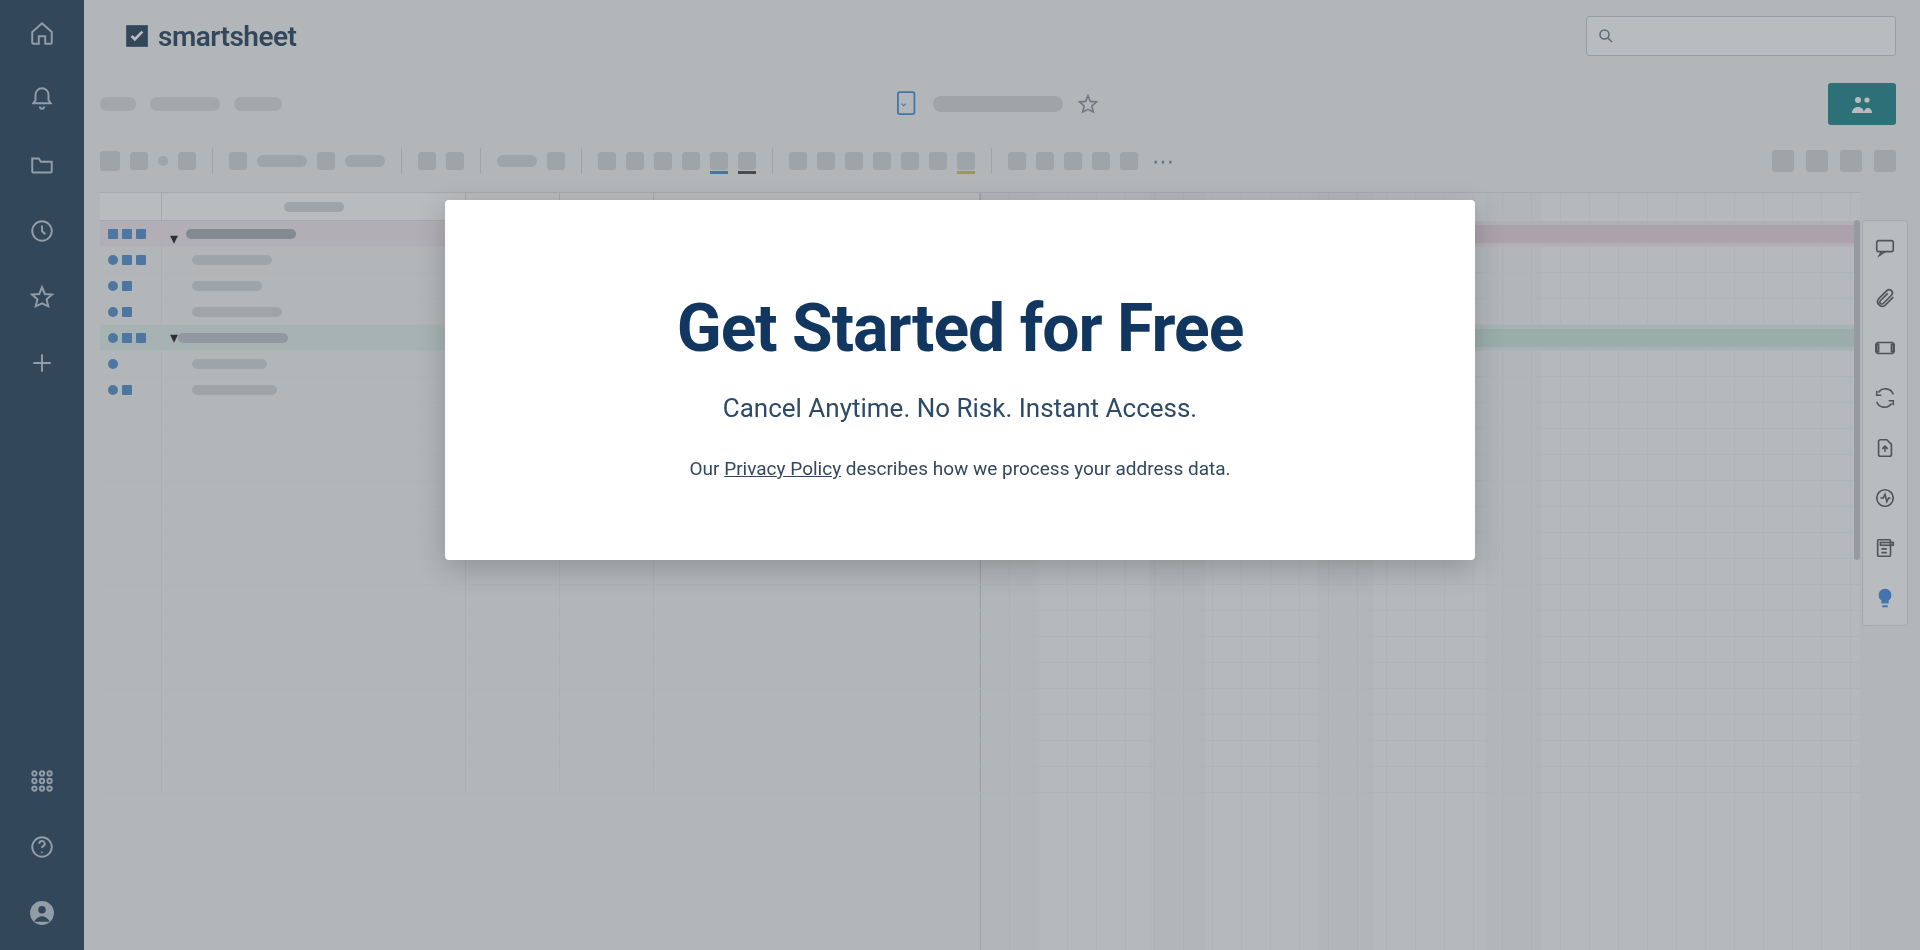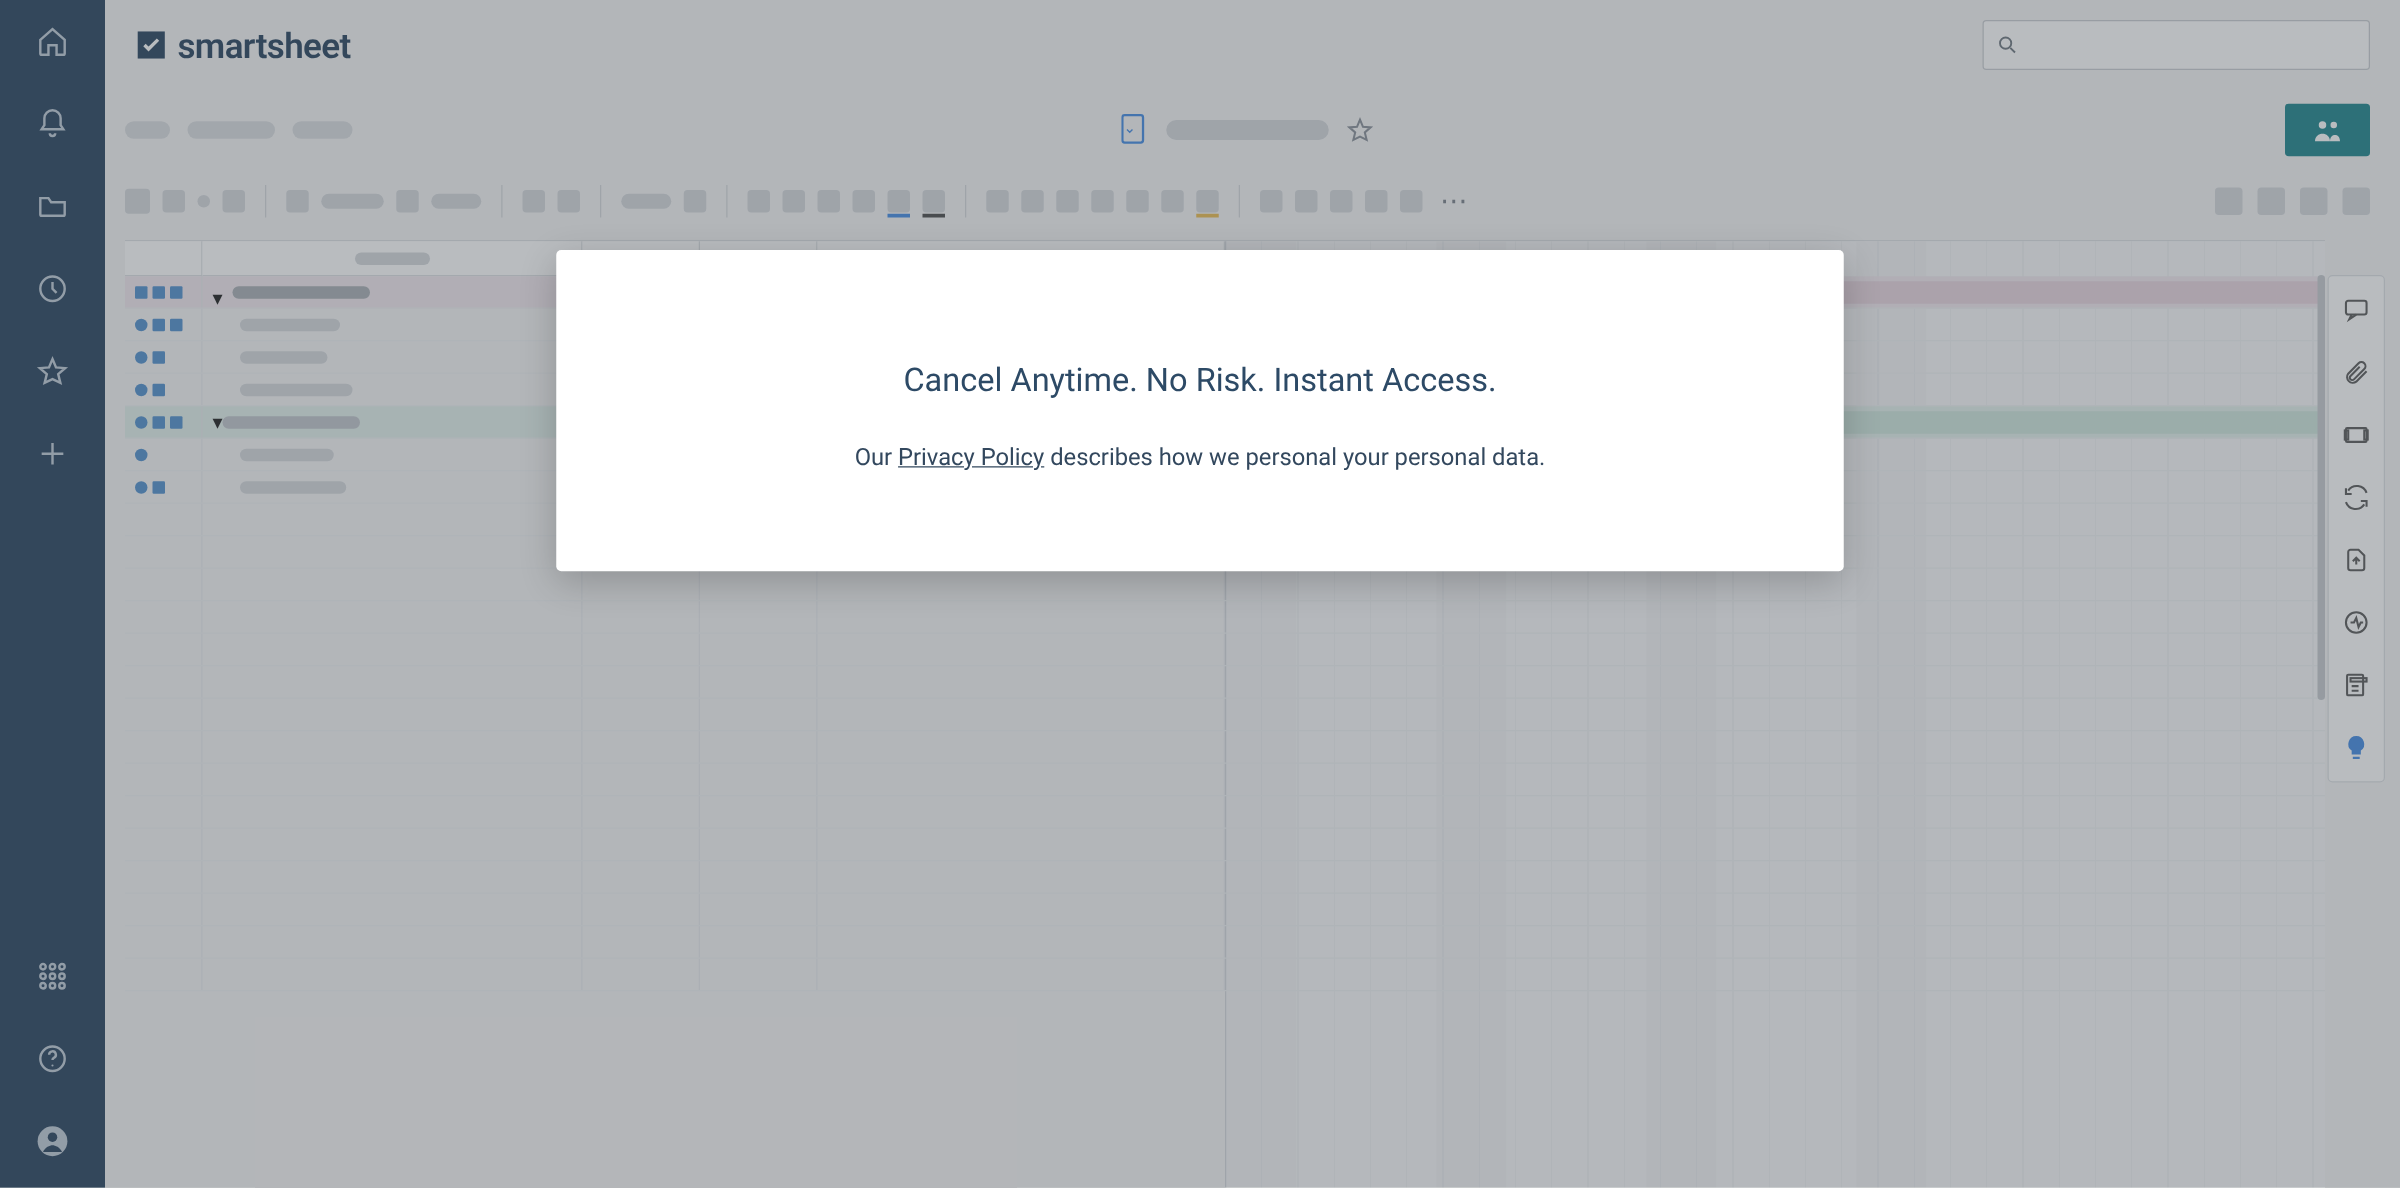--- a/index.html
+++ b/index.html
@@ -19,21 +19,21 @@
   padding-top: 20px;
   z-index: 5;
 }
 .left-rail .rail-top { display:flex; flex-direction:column; align-items:center; gap: 40px; }
 .left-rail .rail-bottom { margin-top: auto; display:flex; flex-direction:column; align-items:center; gap: 40px; padding-bottom: 24px;}
 .rail-icon svg { width: 26px; height: 26px; stroke: #b9c6d3; fill: none; stroke-width: 1.8; }
 .rail-icon.filled svg { fill: #b9c6d3; stroke: none; }
 
 
 .header {
-  position: absolute; left: 84px; top: 0; right: 0; height: 72px;
+  position: absolute; left: 100px; top: 0; right: 0; height: 72px;
   display: flex; align-items: center; padding: 0 24px;
 }
 .brand { display:flex; align-items:center; gap:8px; font-size: 28px; color:#0b2a4a; font-weight:600; letter-spacing:-0.5px;}
 .brand svg { width: 26px; height: 26px; }
 .search-box {
   margin-left: auto; width: 310px; height: 40px;
   border: 1px solid #c3c7cc; border-radius: 3px;
   display:flex; align-items:center; padding: 0 10px; background:#fff;
 }
 .search-box svg { width:18px; height:18px; stroke:#5c6670; fill:none; stroke-width:2;}
@@ -629,18 +629,19 @@
     </div>
   <div class="tip">
       <svg viewBox="0 0 24 24">
         <path d="M12 2a7 7 0 0 0-4 12.7V18h8v-3.3A7 7 0 0 0 12 2zM9 20h6v2H9z"></path>
       </svg>
     </div>
 </div>
 
 <div class="overlay">
   <div class="modal">
+    <h1>Get Started for Free</h1>
     <div class="sub">Cancel Anytime. No Risk. Instant Access.</div>
     <div class="priv">
-      <span>Our </span><a href="#">Privacy Policy</a><span> describes how we personal your personal data.</span>
+      <span>Our </span><a href="#">Privacy Policy</a><span> describes how we process your address data.</span>
     </div>
   </div>
 </div>
 
 </body></html>

